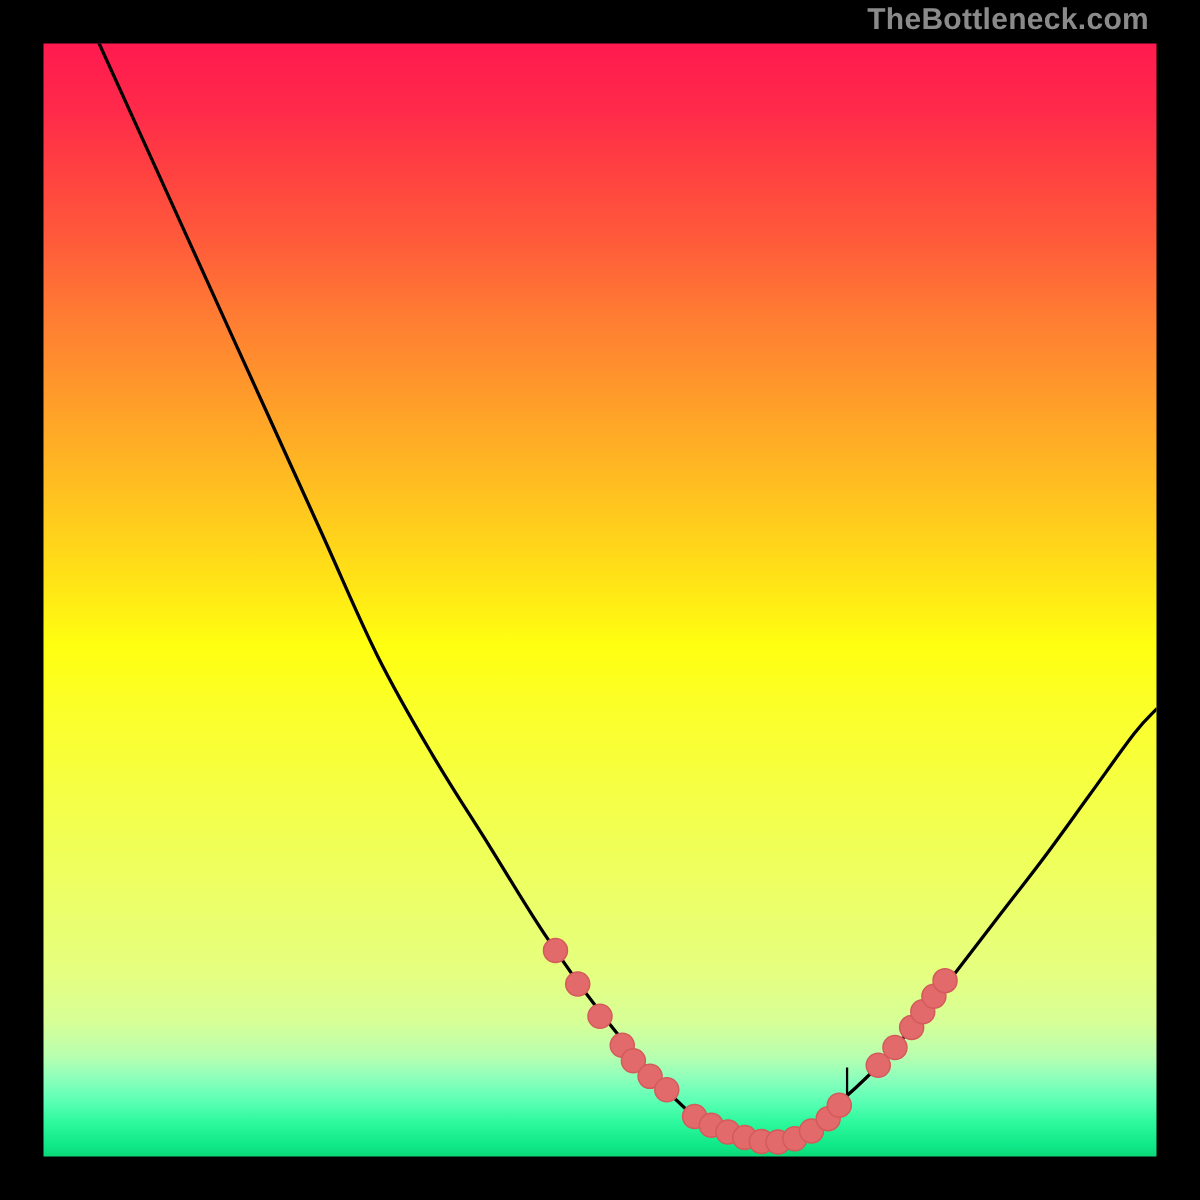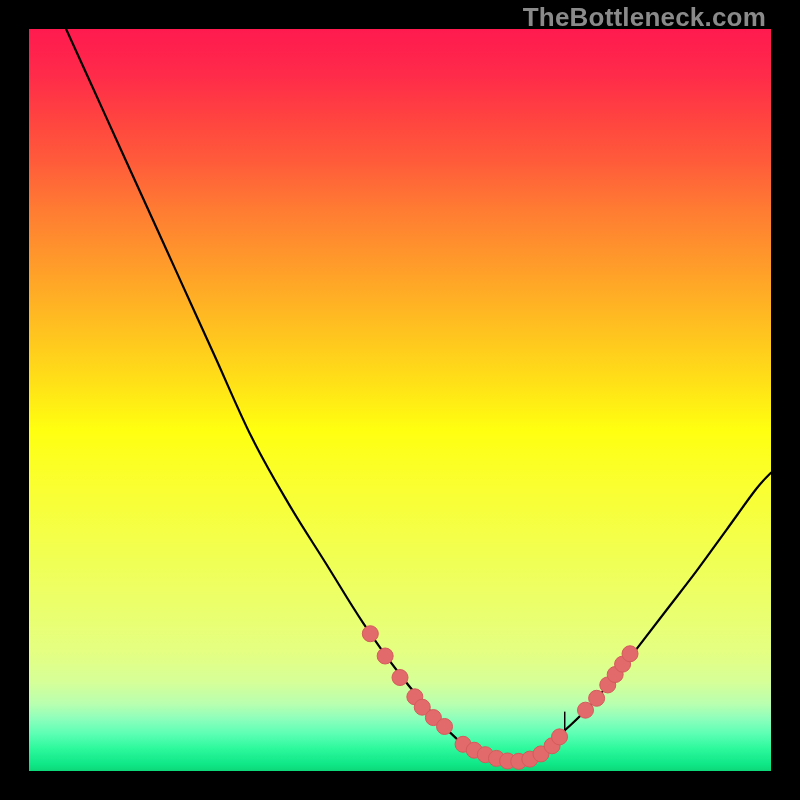--- a/index.html
+++ b/index.html
@@ -53,21 +53,21 @@
     top: 0;
     width: 742px;
     height: 742px;
     overflow: visible;
   }
   .watermark {
     position: absolute;
     top: 2px;
     right: 34px;
     font-family: "Arial", "Helvetica", sans-serif;
-    font-size: 26px;
+    font-size: 20px;
     font-weight: 600;
     color: #8a8a8a;
     letter-spacing: 0.2px;
     text-align: right;
   }
 </style>
 </head>
 <body>
 
 <div class="stage">

